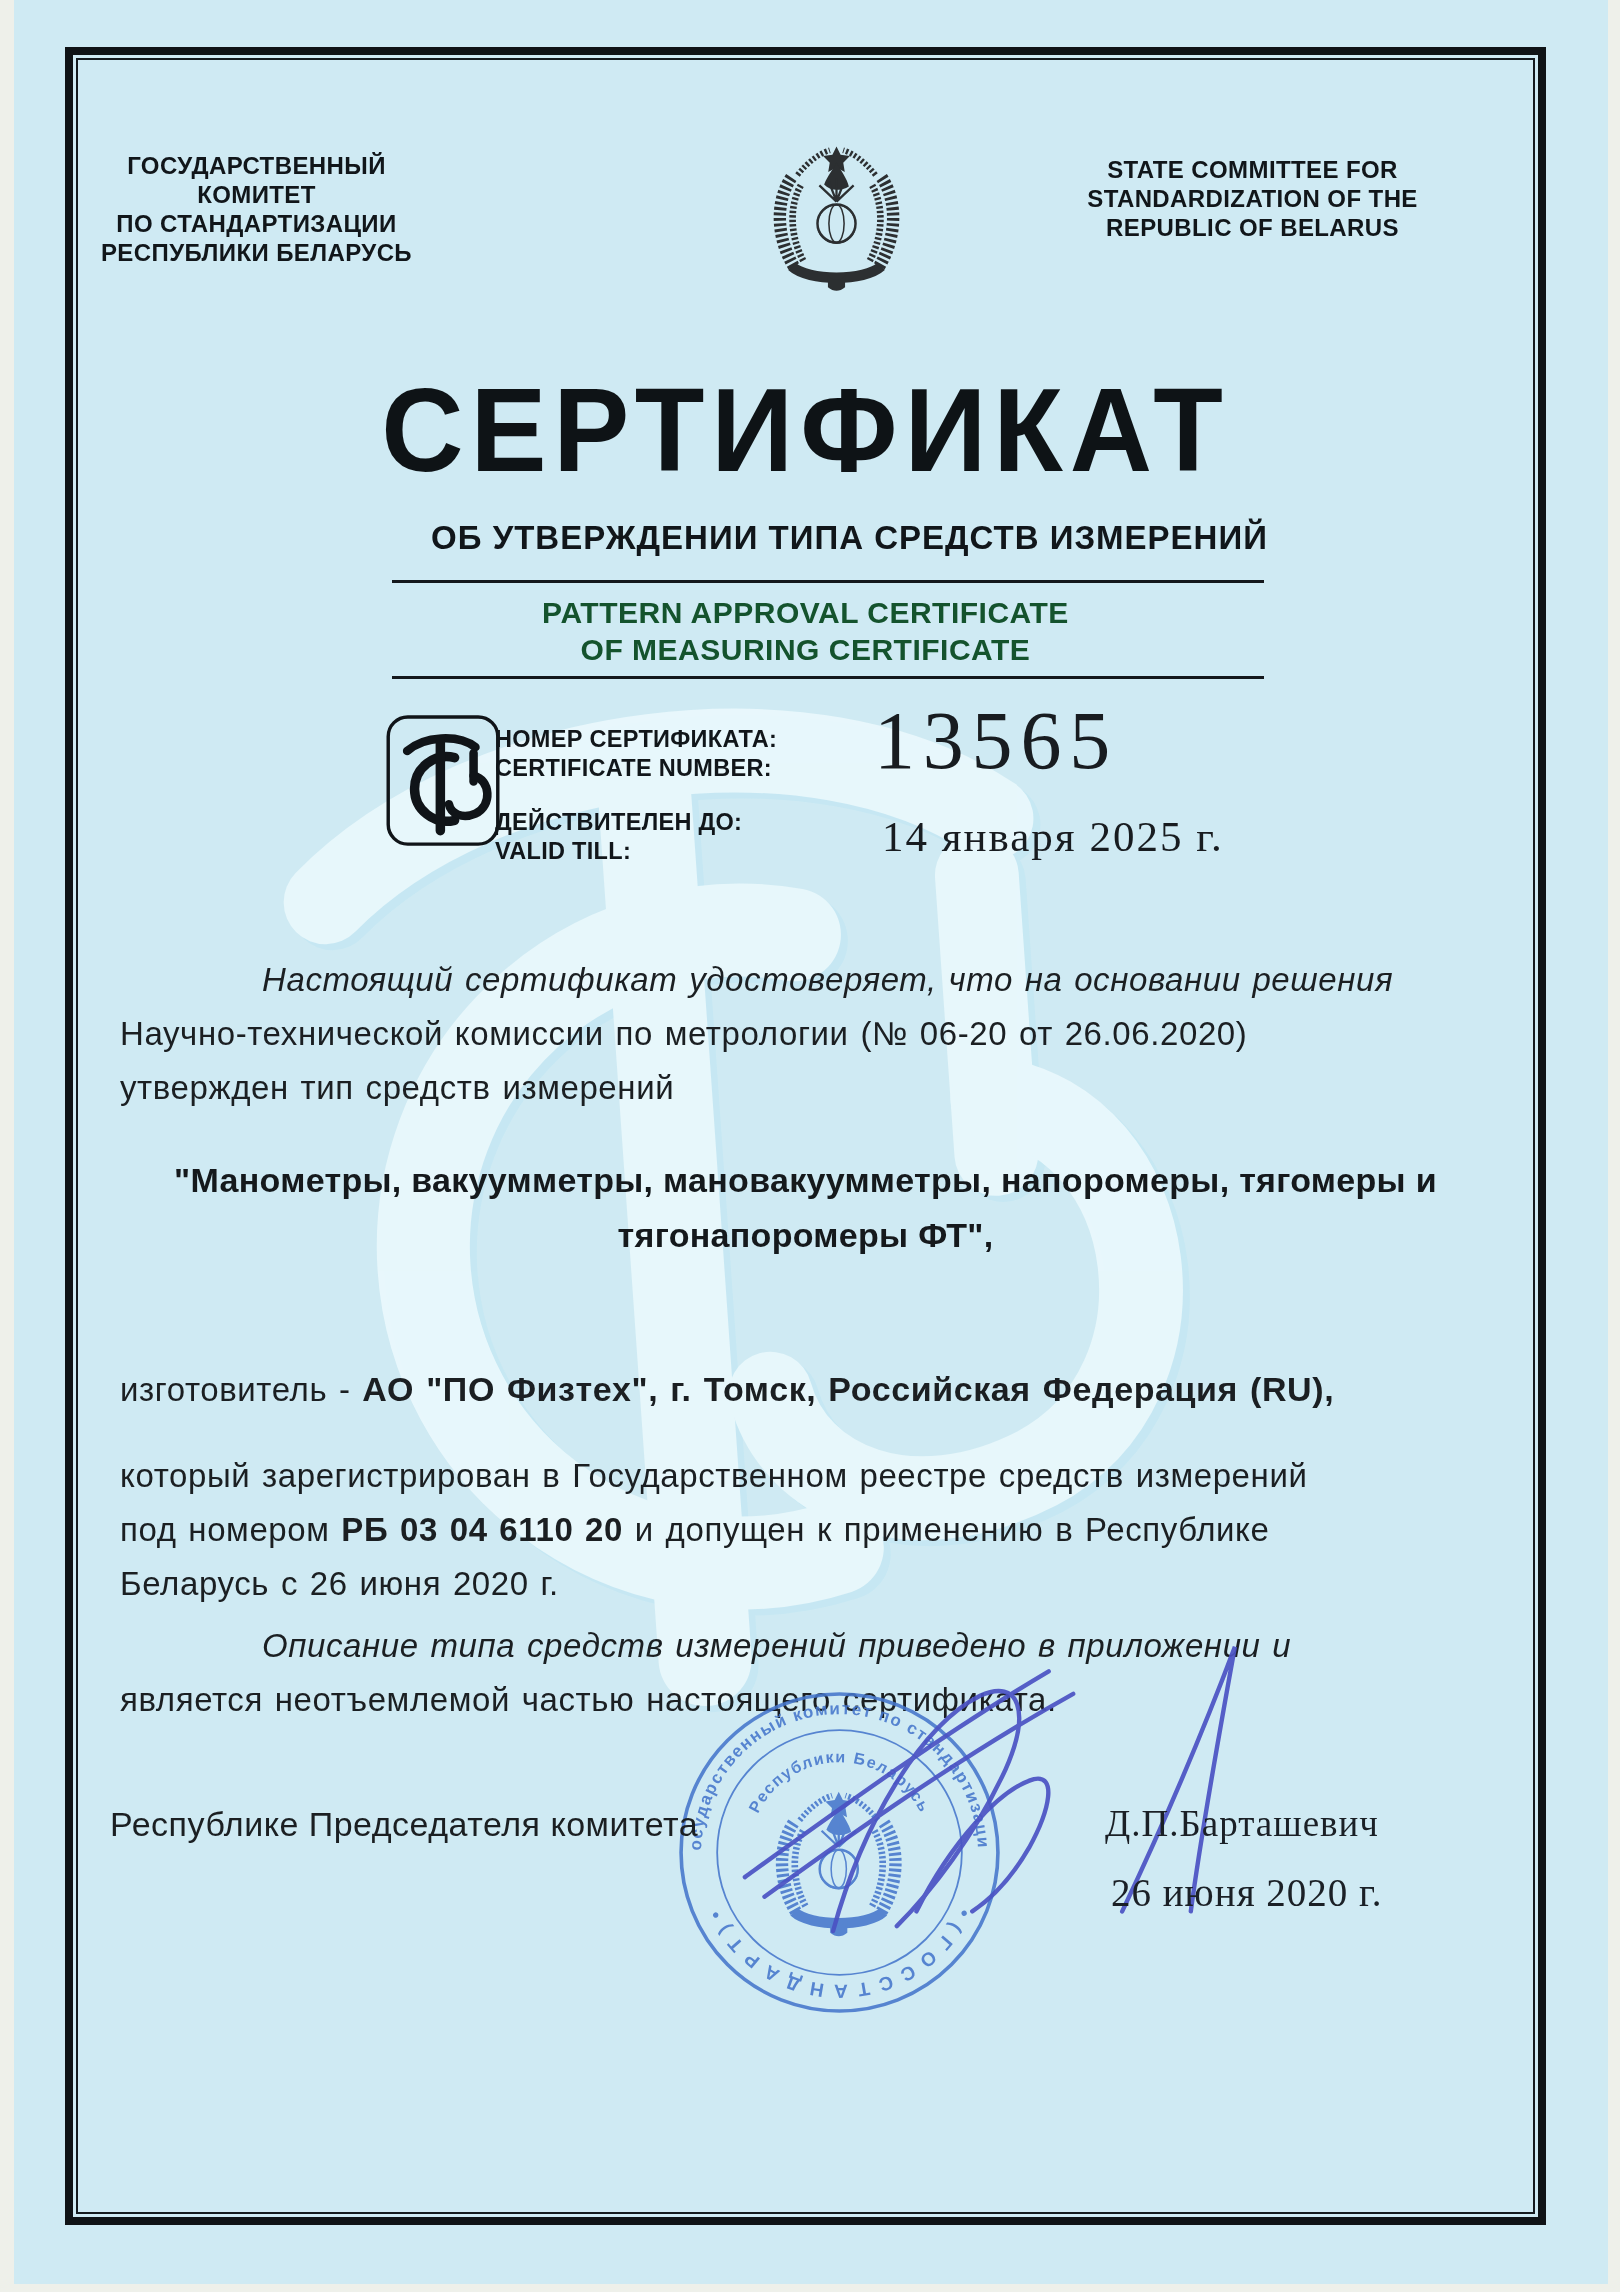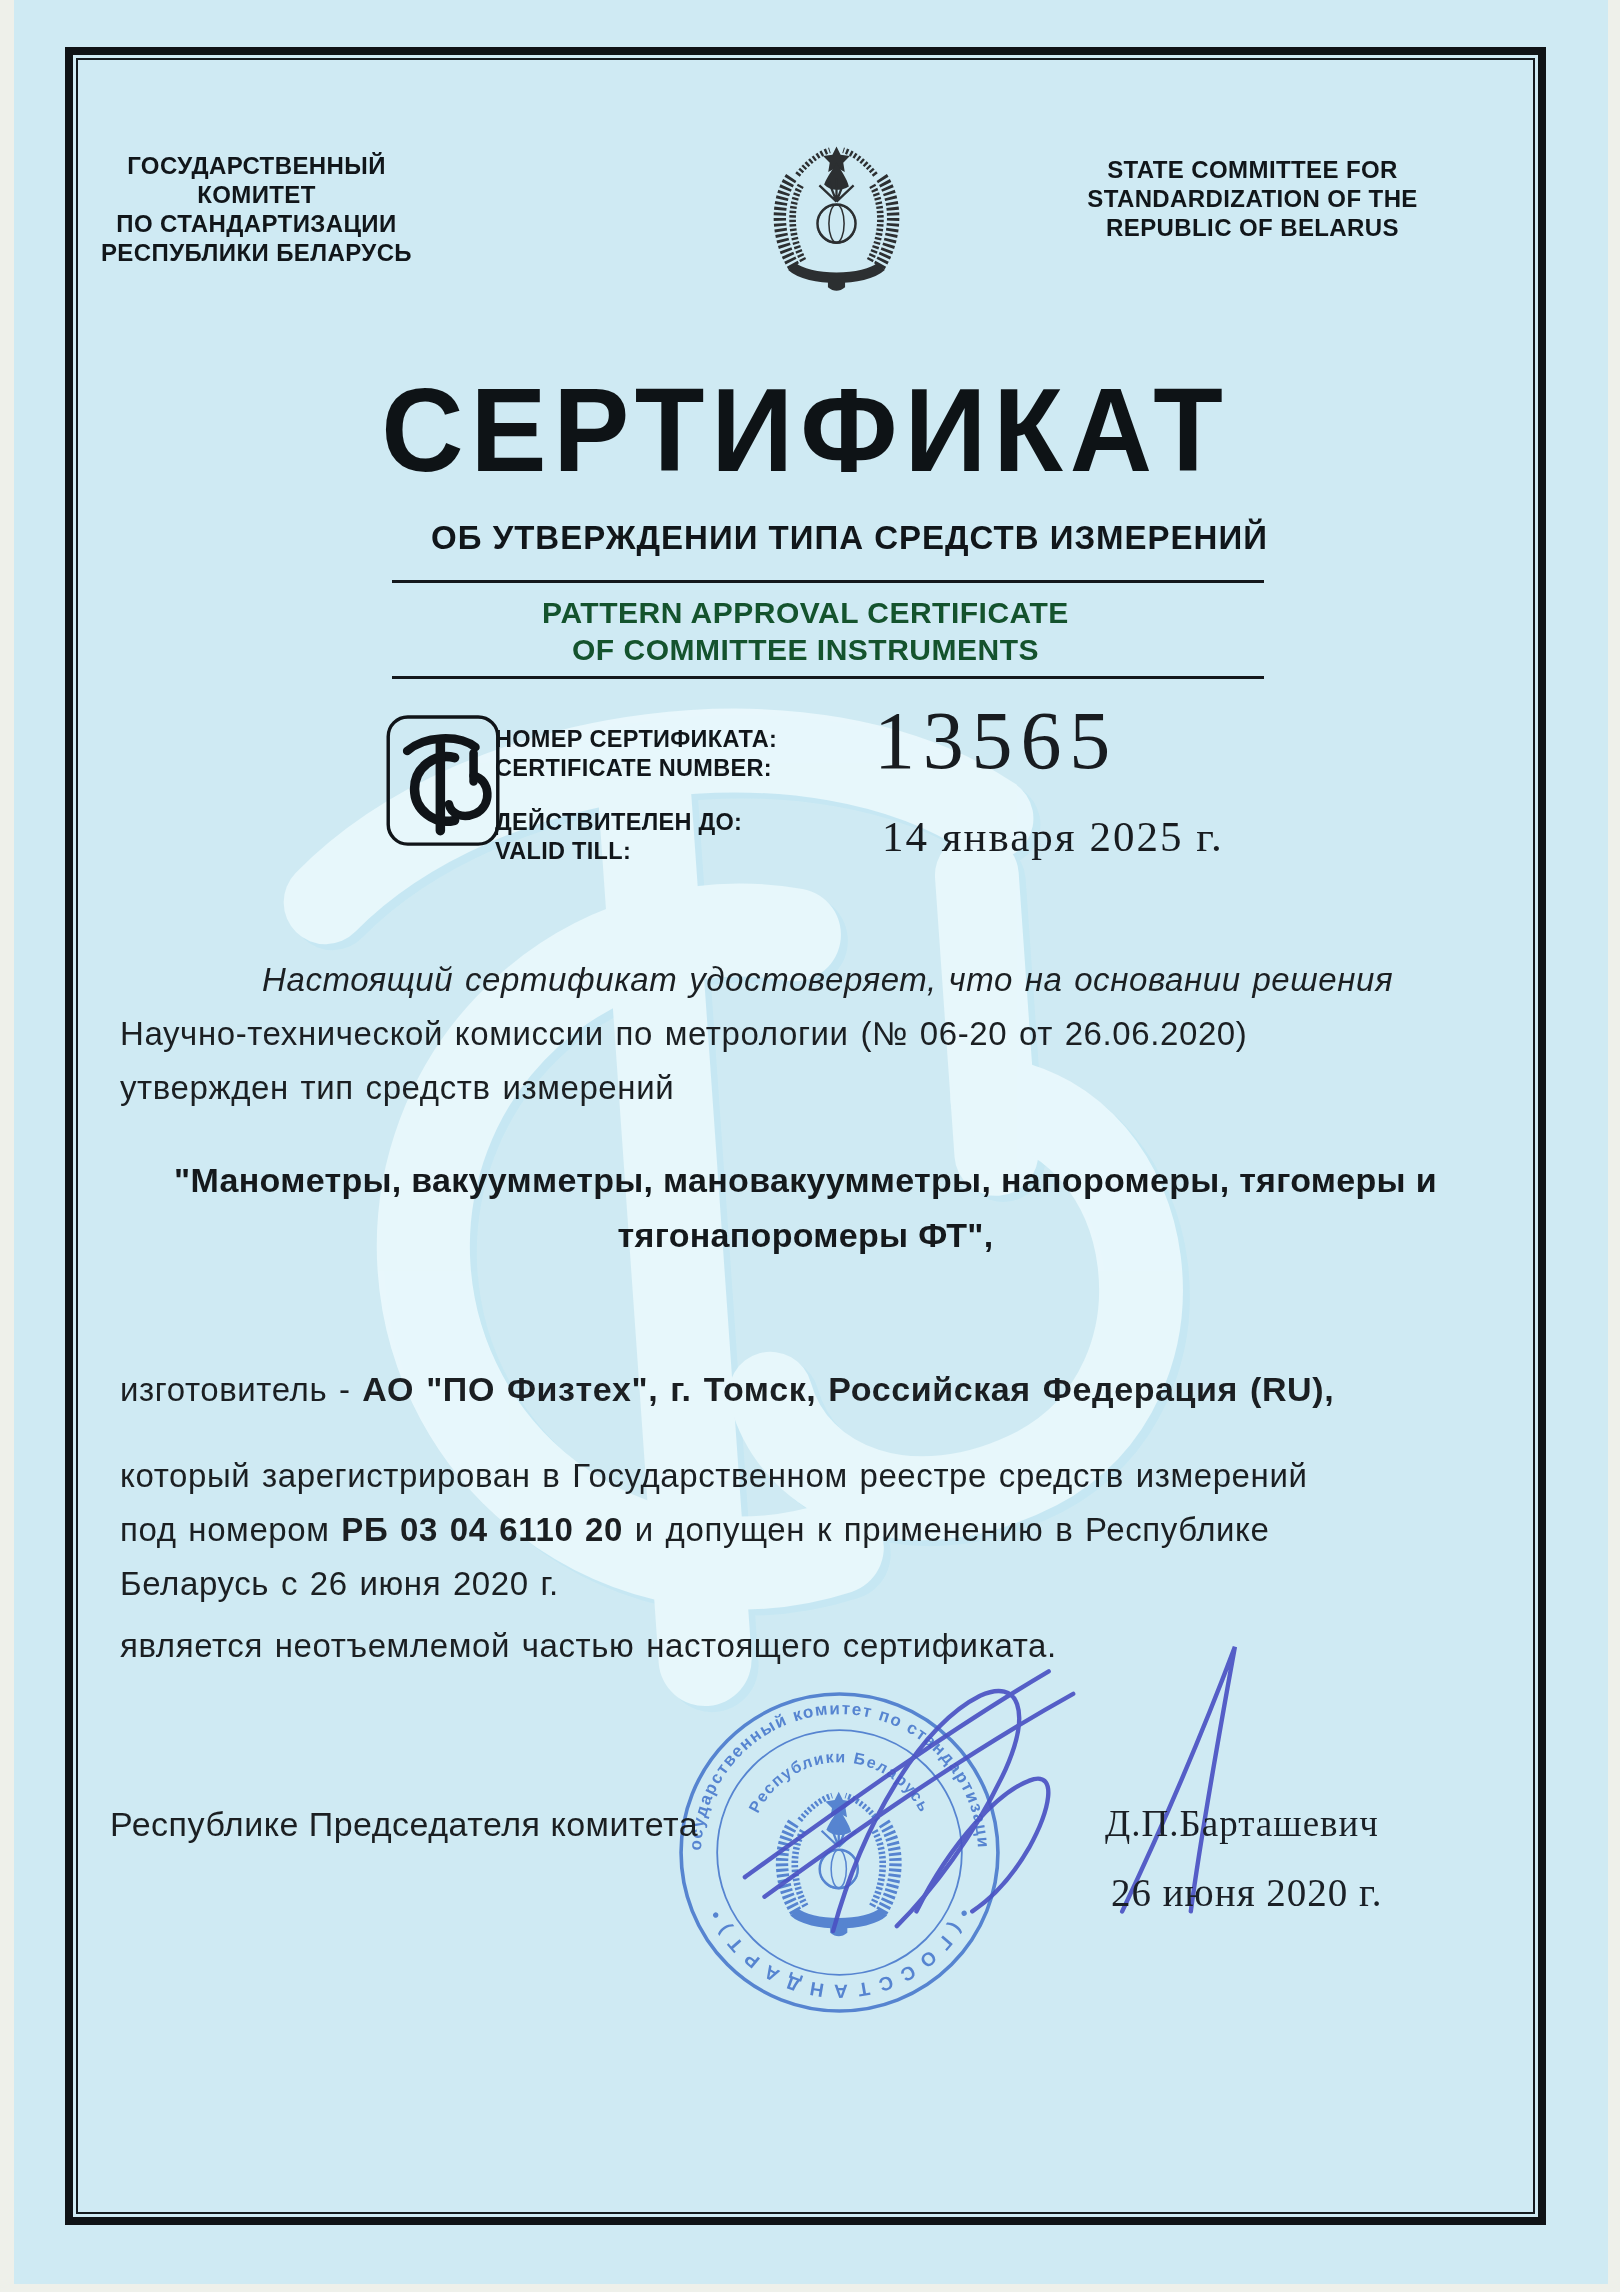--- a/index.html
+++ b/index.html
@@ -145,21 +145,21 @@
     <div>STATE COMMITTEE FOR</div>
     <div>STANDARDIZATION OF THE</div>
     <div>REPUBLIC OF BELARUS</div>
   </div>
 
   <div class="abs main-title">СЕРТИФИКАТ</div>
   <div class="abs subtitle-ru">ОБ УТВЕРЖДЕНИИ ТИПА СРЕДСТВ ИЗМЕРЕНИЙ</div>
   <div class="abs rule" style="top:580px;"></div>
   <div class="abs subtitle-en">
     <div>PATTERN APPROVAL CERTIFICATE</div>
-    <div>OF COMMITTEE INSTRUMENTS</div>
+    <div>OF MEASURING CERTIFICATE</div>
   </div>
   <div class="abs rule" style="top:676px;"></div>
 
   <svg class="abs" style="left:384px;top:713px;color:#101418;" width="118" height="135" viewBox="0 0 120 138">
     <rect x="4" y="4" width="112" height="130" rx="20" fill="none" stroke="currentColor" stroke-width="3.5"></rect>
     <g transform="translate(2,2) scale(0.97)">
         <use href="#stb-monogram"></use>
       </g>
   </svg>
 
@@ -190,20 +190,21 @@
     <span>изготовитель - </span><span class="bold" style="font-size:34px;">АО "ПО Физтех", г. Томск, Российская Федерация (RU),</span>
   </div>
 
   <div class="abs bodytext" style="left:120px;top:1449px;width:1392px;">
     <div>который зарегистрирован в Государственном реестре средств измерений</div>
     <div><span>под номером  </span><span class="bold">РБ 03 04 6110 20</span><span> и допущен к применению в Республике</span></div>
     <div>Беларусь с 26 июня 2020 г.</div>
   </div>
 
   <div class="abs bodytext" style="left:120px;top:1619px;width:1392px;">
+    <div class="indent">Описание типа средств измерений приведено в приложении и</div>
     <div>является неотъемлемой частью настоящего сертификата.</div>
   </div>
 
   <svg class="abs stamp" style="left:659px;top:1672px;" width="361" height="361" viewBox="0 0 360 360">
     <defs>
       <path id="ringTop" d="M 42,180 A 138,138 0 0 1 318,180"></path>
       <path id="ringBottom" d="M 312,180 A 132,132 0 0 1 48,180"></path>
       <path id="ringInner" d="M 90,180 A 90,90 0 0 1 270,180"></path>
     </defs>
     <circle cx="180" cy="180" r="158" fill="none" stroke="#4677cc" stroke-width="3.6"></circle>

